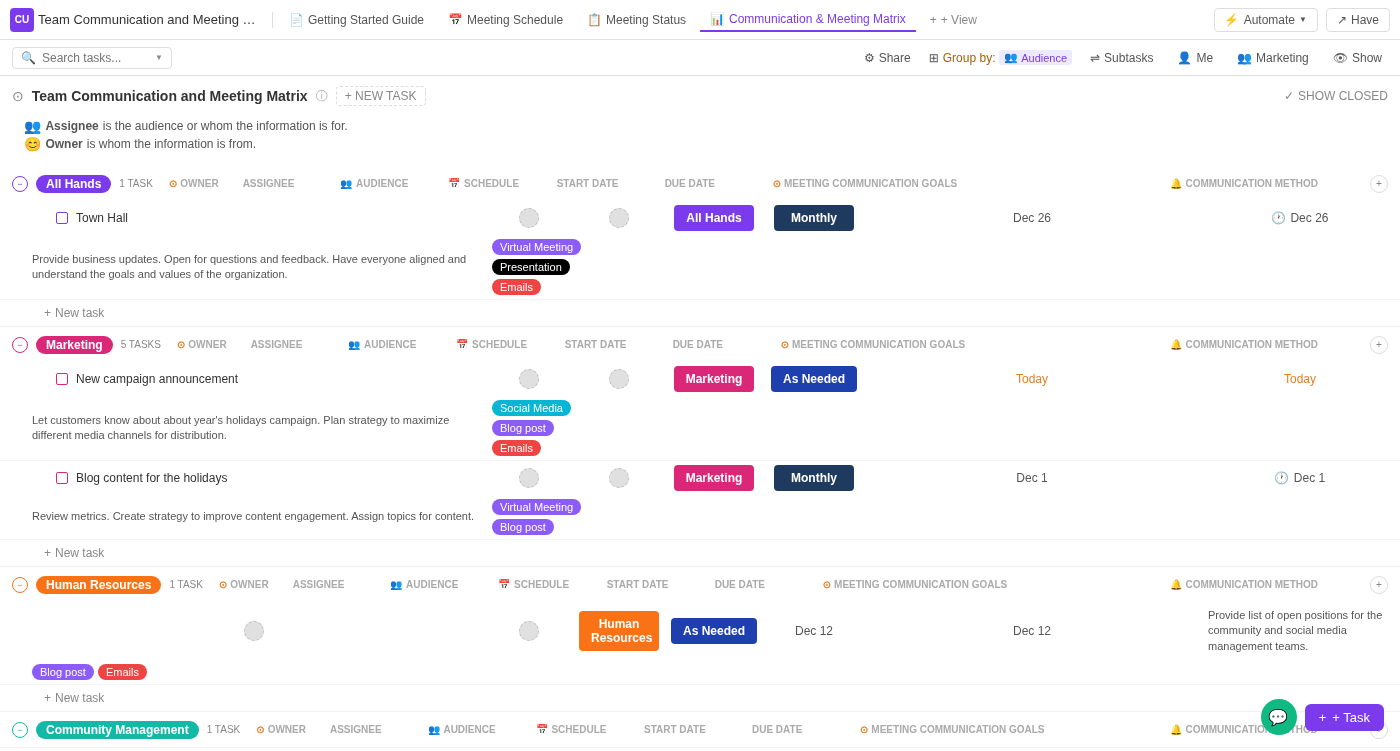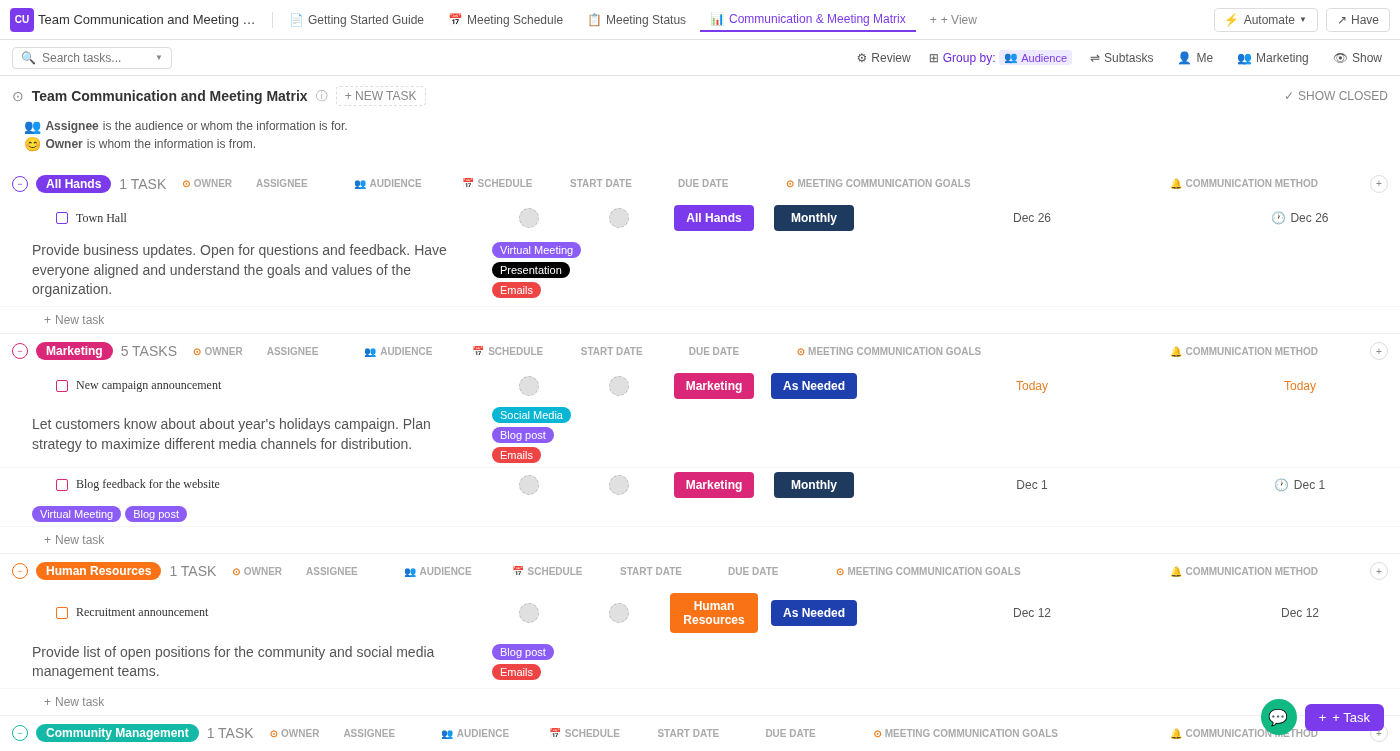--- a/index.html
+++ b/index.html
@@ -15,21 +15,21 @@
     .automate-btn { display: flex; align-items: center; gap: 4px; padding: 4px 10px; border: 1px solid #ddd; border-radius: 4px; cursor: pointer; font-size: 12px; color: #555; }
     .share-btn { display: flex; align-items: center; gap: 4px; padding: 4px 10px; border: 1px solid #ddd; border-radius: 4px; cursor: pointer; font-size: 12px; color: #555; }
 
     
     .toolbar { display: flex; align-items: center; height: 36px; background: #fff; border-bottom: 1px solid #e0e0e0; padding: 0 12px; gap: 8px; }
     .search-box { display: flex; align-items: center; gap: 6px; border: 1px solid #ddd; border-radius: 4px; padding: 3px 8px; width: 160px; }
     .search-box input { border: none; outline: none; font-size: 12px; color: #888; width: 100%; }
     .toolbar-right { margin-left: auto; display: flex; align-items: center; gap: 12px; }
     .toolbar-btn { display: flex; align-items: center; gap: 4px; cursor: pointer; color: #555; font-size: 12px; padding: 3px 6px; border-radius: 3px; }
     .group-by { display: flex; align-items: center; gap: 4px; cursor: pointer; color: #555; font-size: 12px; }
-    .group-by-label { color: #6d28d9; }
+    .group-by-label { color: #a16207; }
     .audience-badge { background: #ede9fe; color: #7c3aed; border-radius: 3px; padding: 1px 5px; font-size: 11px; display: flex; align-items: center; gap: 3px; }
 
     
     .main-content { height: calc(751px - 76px); overflow-y: auto; background: #fff; }
     
     
     .project-header { display: flex; align-items: center; padding: 10px 12px 6px; gap: 8px; }
     .project-title { font-size: 14px; font-weight: 600; color: #333; }
     .add-task-btn { display: flex; align-items: center; gap: 4px; color: #888; font-size: 12px; cursor: pointer; border: 1px dashed #ddd; border-radius: 4px; padding: 2px 8px; }
     .show-closed-btn { margin-left: auto; display: flex; align-items: center; gap: 4px; color: #888; font-size: 12px; cursor: pointer; }
@@ -38,39 +38,39 @@
     .info-banner { padding: 6px 24px 12px; }
     .info-line { display: flex; align-items: center; gap: 4px; font-size: 12px; color: #555; margin-bottom: 2px; }
     .info-emoji { font-size: 14px; }
     .info-bold { font-weight: 600; }
     
     
     .group-section { border-bottom: 1px solid #f0f0f0; }
     .group-header { display: flex; align-items: center; padding: 8px 12px; gap: 8px; cursor: pointer; }
     .group-collapse-btn { width: 16px; height: 16px; border-radius: 50%; border: 1.5px solid; display: flex; align-items: center; justify-content: center; font-size: 9px; cursor: pointer; }
     .group-tag { border-radius: 12px; padding: 2px 10px; font-size: 12px; font-weight: 600; color: white; cursor: pointer; }
-    .group-count { font-size: 14px; color: #888; }
+    .group-count { font-size: 10px; color: #888; }
     .group-col-header { padding: 4px 8px; font-size: 10px; font-weight: 600; color: #aaa; display: flex; align-items: center; gap: 3px; text-transform: uppercase; }
     
     
     .task-row { display: grid; grid-template-columns: 460px 90px 90px 100px 100px 1fr 200px; border-bottom: 1px solid #f5f5f5; align-items: center; min-height: 48px; padding: 0 0 0 24px; }
-    .task-name-cell { display: flex; align-items: center; gap: 8px; padding: 6px 8px; font-family: Liberation Serif, serif; }
+    .task-name-cell { display: flex; align-items: center; gap: 8px; padding: 6px 8px; }
     .task-checkbox { width: 12px; height: 12px; border: 1.5px solid #bbb; border-radius: 2px; flex-shrink: 0; }
     .task-name { font-size: 12px; color: #333; }
     .owner-cell { padding: 6px 8px; display: flex; align-items: center; justify-content: center; }
     .assignee-cell { padding: 6px 8px; display: flex; align-items: center; justify-content: center; }
     .avatar-placeholder { width: 20px; height: 20px; border-radius: 50%; background: #e0e0e0; border: 1px dashed #bbb; display: flex; align-items: center; justify-content: center; }
     .audience-cell { padding: 4px 6px; display: flex; align-items: center; justify-content: center; }
     .audience-pill { border-radius: 4px; padding: 6px 12px; font-size: 12px; font-weight: 600; color: white; text-align: center; min-width: 80px; }
     .schedule-cell { padding: 4px 6px; display: flex; align-items: center; justify-content: center; }
     .schedule-pill { border-radius: 4px; padding: 6px 12px; font-size: 12px; font-weight: 600; color: white; text-align: center; min-width: 80px; }
     .date-cell { padding: 6px 8px; font-size: 12px; color: #555; text-align: center; }
     .date-cell.today { color: #e67e22; }
     .date-with-icon { display: flex; align-items: center; gap: 4px; font-size: 12px; color: #555; justify-content: center; }
-    .goals-cell { padding: 6px 8px; font-size: 14px; color: #555; line-height: 1.4; }
+    .goals-cell { padding: 6px 8px; font-size: 11px; color: #555; line-height: 1.4; }
     .method-cell { padding: 4px 8px; display: flex; flex-wrap: wrap; gap: 4px; align-items: center; }
     .method-tag { border-radius: 10px; padding: 2px 8px; font-size: 11px; font-weight: 500; color: white; white-space: nowrap; }
     
     .add-task-row { padding: 6px 24px 6px 44px; color: #888; font-size: 12px; cursor: pointer; display: flex; align-items: center; gap: 4px; }
 
     .circle-btn { width: 18px; height: 18px; border-radius: 50%; border: 1px solid #ddd; display: flex; align-items: center; justify-content: center; font-size: 10px; color: #888; cursor: pointer; flex-shrink: 0; }
     
     
     .float-buttons { position: fixed; bottom: 16px; right: 16px; display: flex; align-items: center; gap: 8px; }
     .chat-btn { width: 36px; height: 36px; border-radius: 50%; background: #10b981; display: flex; align-items: center; justify-content: center; color: white; cursor: pointer; font-size: 16px; }
@@ -125,21 +125,21 @@
 <div class="toolbar">
   <div class="search-box">
     <span style="color:#888;">🔍</span>
     <input type="text" placeholder="Search tasks..." style="">
     <span class="chevron" style="color:#888;">▼</span>
   </div>
 
   <div class="toolbar-right">
     <div class="toolbar-btn">
       <span>⚙</span>
-      <span>Review</span>
+      <span>Share</span>
     </div>
     <div class="group-by">
       <span>⊞</span>
       <span class="group-by-label">Group by:</span>
       <div class="audience-badge">
         <span>👥</span>
         <span>Audience</span>
       </div>
     </div>
     <div class="toolbar-btn">
@@ -308,38 +308,39 @@
           <div class="method-cell">
             <span class="method-tag" style="background: rgb(6, 182, 212);">Social Media</span>
             <span class="method-tag" style="background: rgb(139, 92, 246);">Blog post</span>
             <span class="method-tag" style="background: rgb(239, 68, 68);">Emails</span>
           </div>
         </div>
         <div class="task-row">
           <div class="task-name-cell">
       <div style="width:16px;"></div>
       <div class="task-checkbox" style="border-color:#db2777;"></div>
-      <span class="task-name">Blog feedback for the website</span>
+      <span class="task-name">Blog content for the holidays</span>
     </div>
           <div class="owner-cell">
             <div class="avatar-placeholder"></div>
           </div>
           <div class="assignee-cell">
             <div class="avatar-placeholder"></div>
           </div>
           <div class="audience-cell">
             <div class="audience-pill" style="background:#db2777;">Marketing</div>
           </div>
           <div class="schedule-cell">
             <div class="schedule-pill" style="background:#1e3a5f;">Monthly</div>
           </div>
           <div class="date-cell">Dec 1</div>
           <div class="date-cell">
             <div class="date-with-icon"><span>🕐</span>Dec 1</div>
           </div>
+          <div class="goals-cell">Review metrics. Create strategy to improve content engagement. Assign topics for content.</div>
           <div class="method-cell">
             <span class="method-tag" style="background: rgb(139, 92, 246);">Virtual Meeting</span>
             <span class="method-tag" style="background: rgb(139, 92, 246);">Blog post</span>
           </div>
         </div>
         <div class="add-task-row">
           <span>+</span>
           <span>New task</span>
         </div>
       </div>
@@ -367,25 +368,20 @@
       <span style="color:#e67e22;">⊙</span>
       MEETING COMMUNICATION GOALS
     </span>
     <span class="group-col-header" style="min-width:200px;">
       <span style="color:#f59e0b;">🔔</span>
       COMMUNICATION METHOD
     </span>
     <div class="circle-btn">+</div>
   </div>
         <div class="task-row">
-          <div class="task-name-cell">
-      <div style="width:16px;"></div>
-      <div class="task-checkbox" style="border-color:#f97316;"></div>
-      <span class="task-name">Recruitment announcement</span>
-    </div>
           <div class="owner-cell">
             <div class="avatar-placeholder"></div>
           </div>
           <div class="assignee-cell">
             <div class="avatar-placeholder"></div>
           </div>
           <div class="audience-cell">
             <div class="audience-pill" style="background:#f97316;">Human Resources</div>
           </div>
           <div class="schedule-cell">

